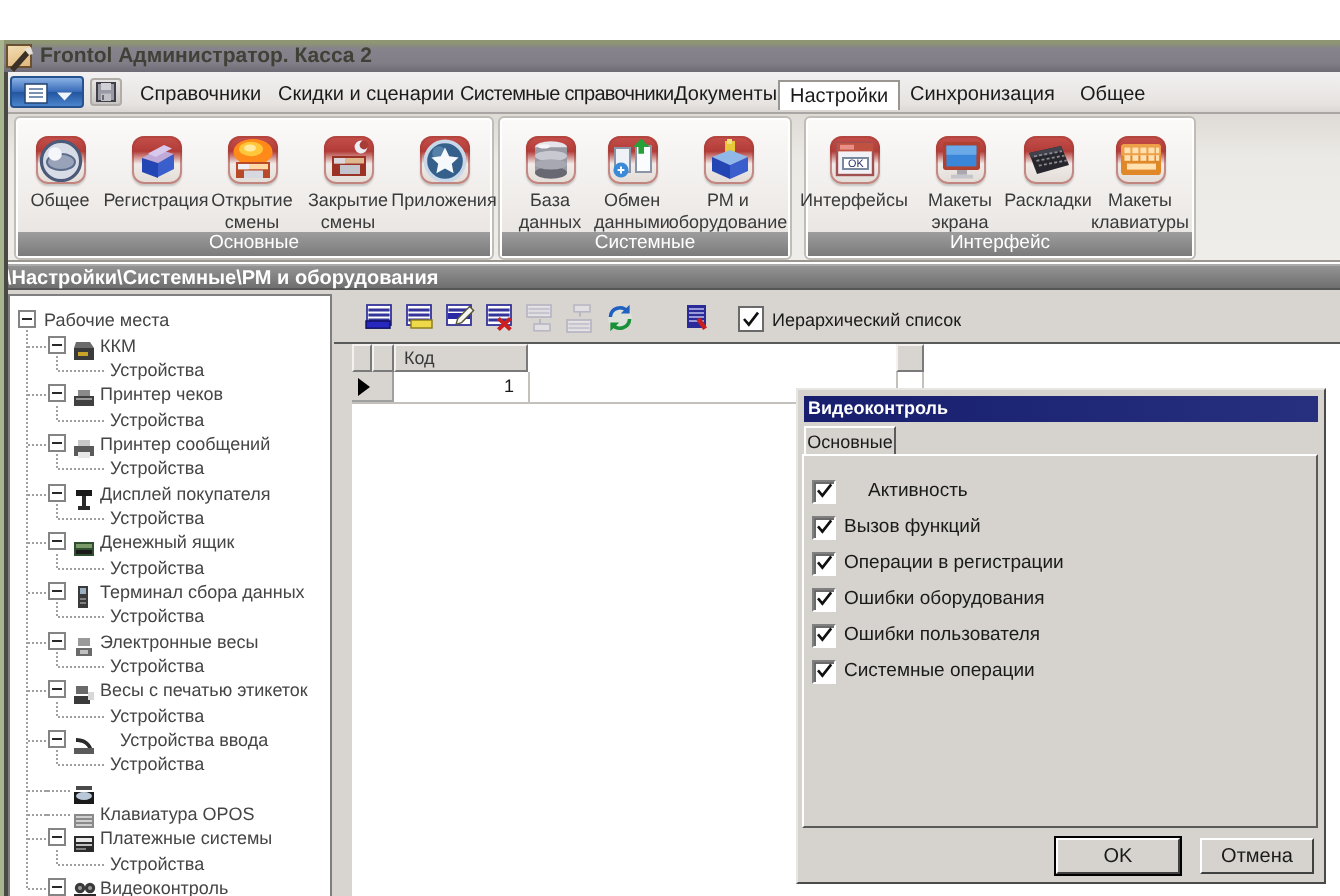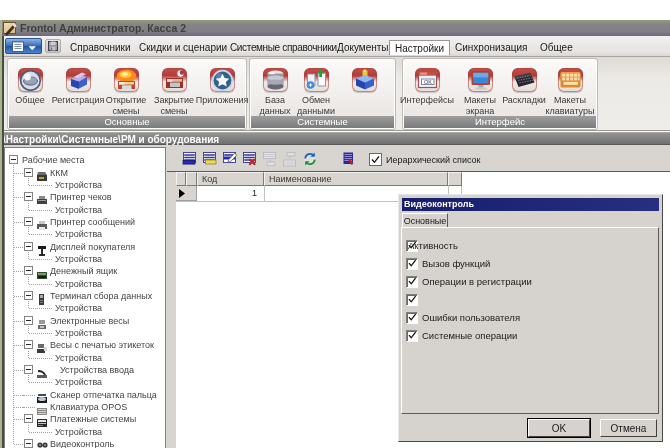--- a/index.html
+++ b/index.html
@@ -202,20 +202,21 @@
 <div class="rlab" style="left:271px">Обмен<br>данными</div>
 <div class="ric" style="left:352px">
       <svg width="23" height="22" style="position:absolute;left:1px;top:1px">
         <path d="M9.5 1.5h5v7h-5z" fill="#e8c83a"></path>
         <path d="M10.5 0.5h2.5v2.5h-2.5z" fill="#f0e080"></path>
         <path d="M3 9.5l9-3.5 9 3.5-9 4z" fill="#90b8e8"></path>
         <path d="M3 9.5l9 4v7L3 16.5z" fill="#2346b4"></path>
         <path d="M12 13.5l9-4v7l-9 4z" fill="#3a5ecc"></path>
       </svg>
     </div>
+<div class="rlab" style="left:319px">РМ и<br>оборудование</div>
 <div class="rgroup" style="left:403px;width:194px">
       <div class="rgtitle">Интерфейс</div>
     </div>
 <div class="ric" style="left:415px">
       <svg width="23" height="22" style="position:absolute;left:1px;top:1px">
         <rect x="2.5" y="2.5" width="18" height="16" fill="#f2f2f6" stroke="#a05050" stroke-width="1.2"></rect>
         <rect x="2.5" y="2.5" width="18" height="4.2" fill="#c05040"></rect>
         <rect x="4" y="3.4" width="7" height="2.4" fill="#e89088"></rect>
         <rect x="5.5" y="10" width="12.5" height="5.5" fill="#fff" stroke="#7a88a0" stroke-width="1"></rect>
         <text x="8" y="14.6" font-size="5.4" fill="#283068" font-family="Liberation Sans">OK</text>
@@ -393,21 +394,20 @@
 <div class="tl" style="left:28px;top:355px;height:7px"></div>
 <div class="th" style="left:29px;top:362px;width:23px"></div>
 <div class="tt" style="left:55px;top:356px">Устройства</div>
 <div class="th" style="left:14px;top:375px;width:9px"></div>
 <div class="th" style="left:23px;top:375px;width:12px"></div>
 <div class="ti" style="left:36px;top:370px"><svg width="12" height="11">
         <path d="M1 4h10v6H1z" fill="#1a1a1a"></path>
         <ellipse cx="6" cy="6" rx="4" ry="2" fill="#b8c8d8"></ellipse>
         <path d="M2 1h8v2H2z" fill="#4a4a4a"></path>
       </svg></div>
-<div class="tt" style="left:50px;top:369px">Сканер отпечатка пальца</div>
 <div class="th" style="left:14px;top:387px;width:9px"></div>
 <div class="th" style="left:23px;top:387px;width:12px"></div>
 <div class="ti" style="left:36px;top:382px"><svg width="12" height="11">
         <path d="M1 3h10v7H1z" fill="#8a8a8a"></path>
         <path d="M2 4h8v1H2zM2 6h8v1H2zM2 8h8v1H2z" fill="#d0d0d0"></path>
       </svg></div>
 <div class="tt" style="left:50px;top:381px">Клавиатура OPOS</div>
 <div class="th" style="left:14px;top:399px;width:9px"></div>
 <div class="exp" style="left:24px;top:394px">
       <i></i>
@@ -503,21 +503,20 @@
 <div class="abs" id="hier">
       <svg width="9" height="9" style="position:absolute;left:1px;top:1px">
         <path d="M1 4.5l2.4 2.8 4.6-6" stroke="#101010" stroke-width="1.3" fill="none"></path>
       </svg>
     </div>
 <div class="abs" id="hierlab">Иерархический список</div>
 
 <div class="hcell" style="left:176px;width:10px"></div>
 <div class="hcell" style="left:186px;width:11px"></div>
 <div class="hcell" style="left:197px;width:67px">Код</div>
-<div class="hcell" style="left:264px;width:184px">Наименование</div>
 <div class="hcell" style="left:448px;width:14px"></div>
 <div class="abs" style="left:176px;top:166px;width:21px;height:15px;background:#d8d5d0;border-right:1px solid #a0a0a0;border-bottom:1px solid #a0a0a0"></div>
 <svg class="abs" style="left:179px;top:169px" width="7" height="9">
       <path d="M0 0l6 4.5L0 9z" fill="#000"></path>
     </svg>
 <div class="abs" style="left:197px;top:168px;font-size:9px;color:#1a1a1a;width:60px;text-align:right">1</div>
 <div class="gline" style="left:264px;top:166px;width:1px;height:15px"></div>
 <div class="gline" style="left:448px;top:166px;width:1px;height:15px"></div>
 <div class="gline" style="left:461px;top:166px;width:1px;height:15px"></div>
 <div class="gline" style="left:176px;top:181px;width:286px;height:1px"></div>
@@ -527,38 +526,39 @@
         <span>Видеоконтроль</span>
       </div>
 </div>
 <div class="dtab" style="left:402px;top:193px;width:46px;height:15px">Основные</div>
 <div class="abs" id="dpage2" style="left:401px;top:207px;width:258px;height:187px;background:#d6d3ce;border-top:1px solid #fff;border-left:1px solid #fff;border-right:1px solid #5a5a5a;border-bottom:1px solid #5a5a5a"></div>
 <div class="dchk" style="left:406px;top:220px">
       <svg width="9" height="9" style="position:absolute;left:1px;top:0px">
         <path d="M1 4.2l2.2 2.6 4.4-5.6" stroke="#101010" stroke-width="1.3" fill="none"></path>
       </svg>
     </div>
-<div class="dlab" style="left:408px;top:220px">Активность</div>
+<div class="dlab" style="left:434px;top:220px">Активность</div>
 <div class="dchk" style="left:406px;top:238px">
       <svg width="9" height="9" style="position:absolute;left:1px;top:0px">
         <path d="M1 4.2l2.2 2.6 4.4-5.6" stroke="#101010" stroke-width="1.3" fill="none"></path>
       </svg>
     </div>
 <div class="dlab" style="left:422px;top:238px">Вызов функций</div>
 <div class="dchk" style="left:406px;top:256px">
       <svg width="9" height="9" style="position:absolute;left:1px;top:0px">
         <path d="M1 4.2l2.2 2.6 4.4-5.6" stroke="#101010" stroke-width="1.3" fill="none"></path>
       </svg>
     </div>
 <div class="dlab" style="left:422px;top:256px">Операции в регистрации</div>
 <div class="dchk" style="left:406px;top:274px">
       <svg width="9" height="9" style="position:absolute;left:1px;top:0px">
         <path d="M1 4.2l2.2 2.6 4.4-5.6" stroke="#101010" stroke-width="1.3" fill="none"></path>
       </svg>
     </div>
+<div class="dlab" style="left:422px;top:274px">Ошибки оборудования</div>
 <div class="dchk" style="left:406px;top:292px">
       <svg width="9" height="9" style="position:absolute;left:1px;top:0px">
         <path d="M1 4.2l2.2 2.6 4.4-5.6" stroke="#101010" stroke-width="1.3" fill="none"></path>
       </svg>
     </div>
 <div class="dlab" style="left:422px;top:292px">Ошибки пользователя</div>
 <div class="dchk" style="left:406px;top:310px">
       <svg width="9" height="9" style="position:absolute;left:1px;top:0px">
         <path d="M1 4.2l2.2 2.6 4.4-5.6" stroke="#101010" stroke-width="1.3" fill="none"></path>
       </svg>

